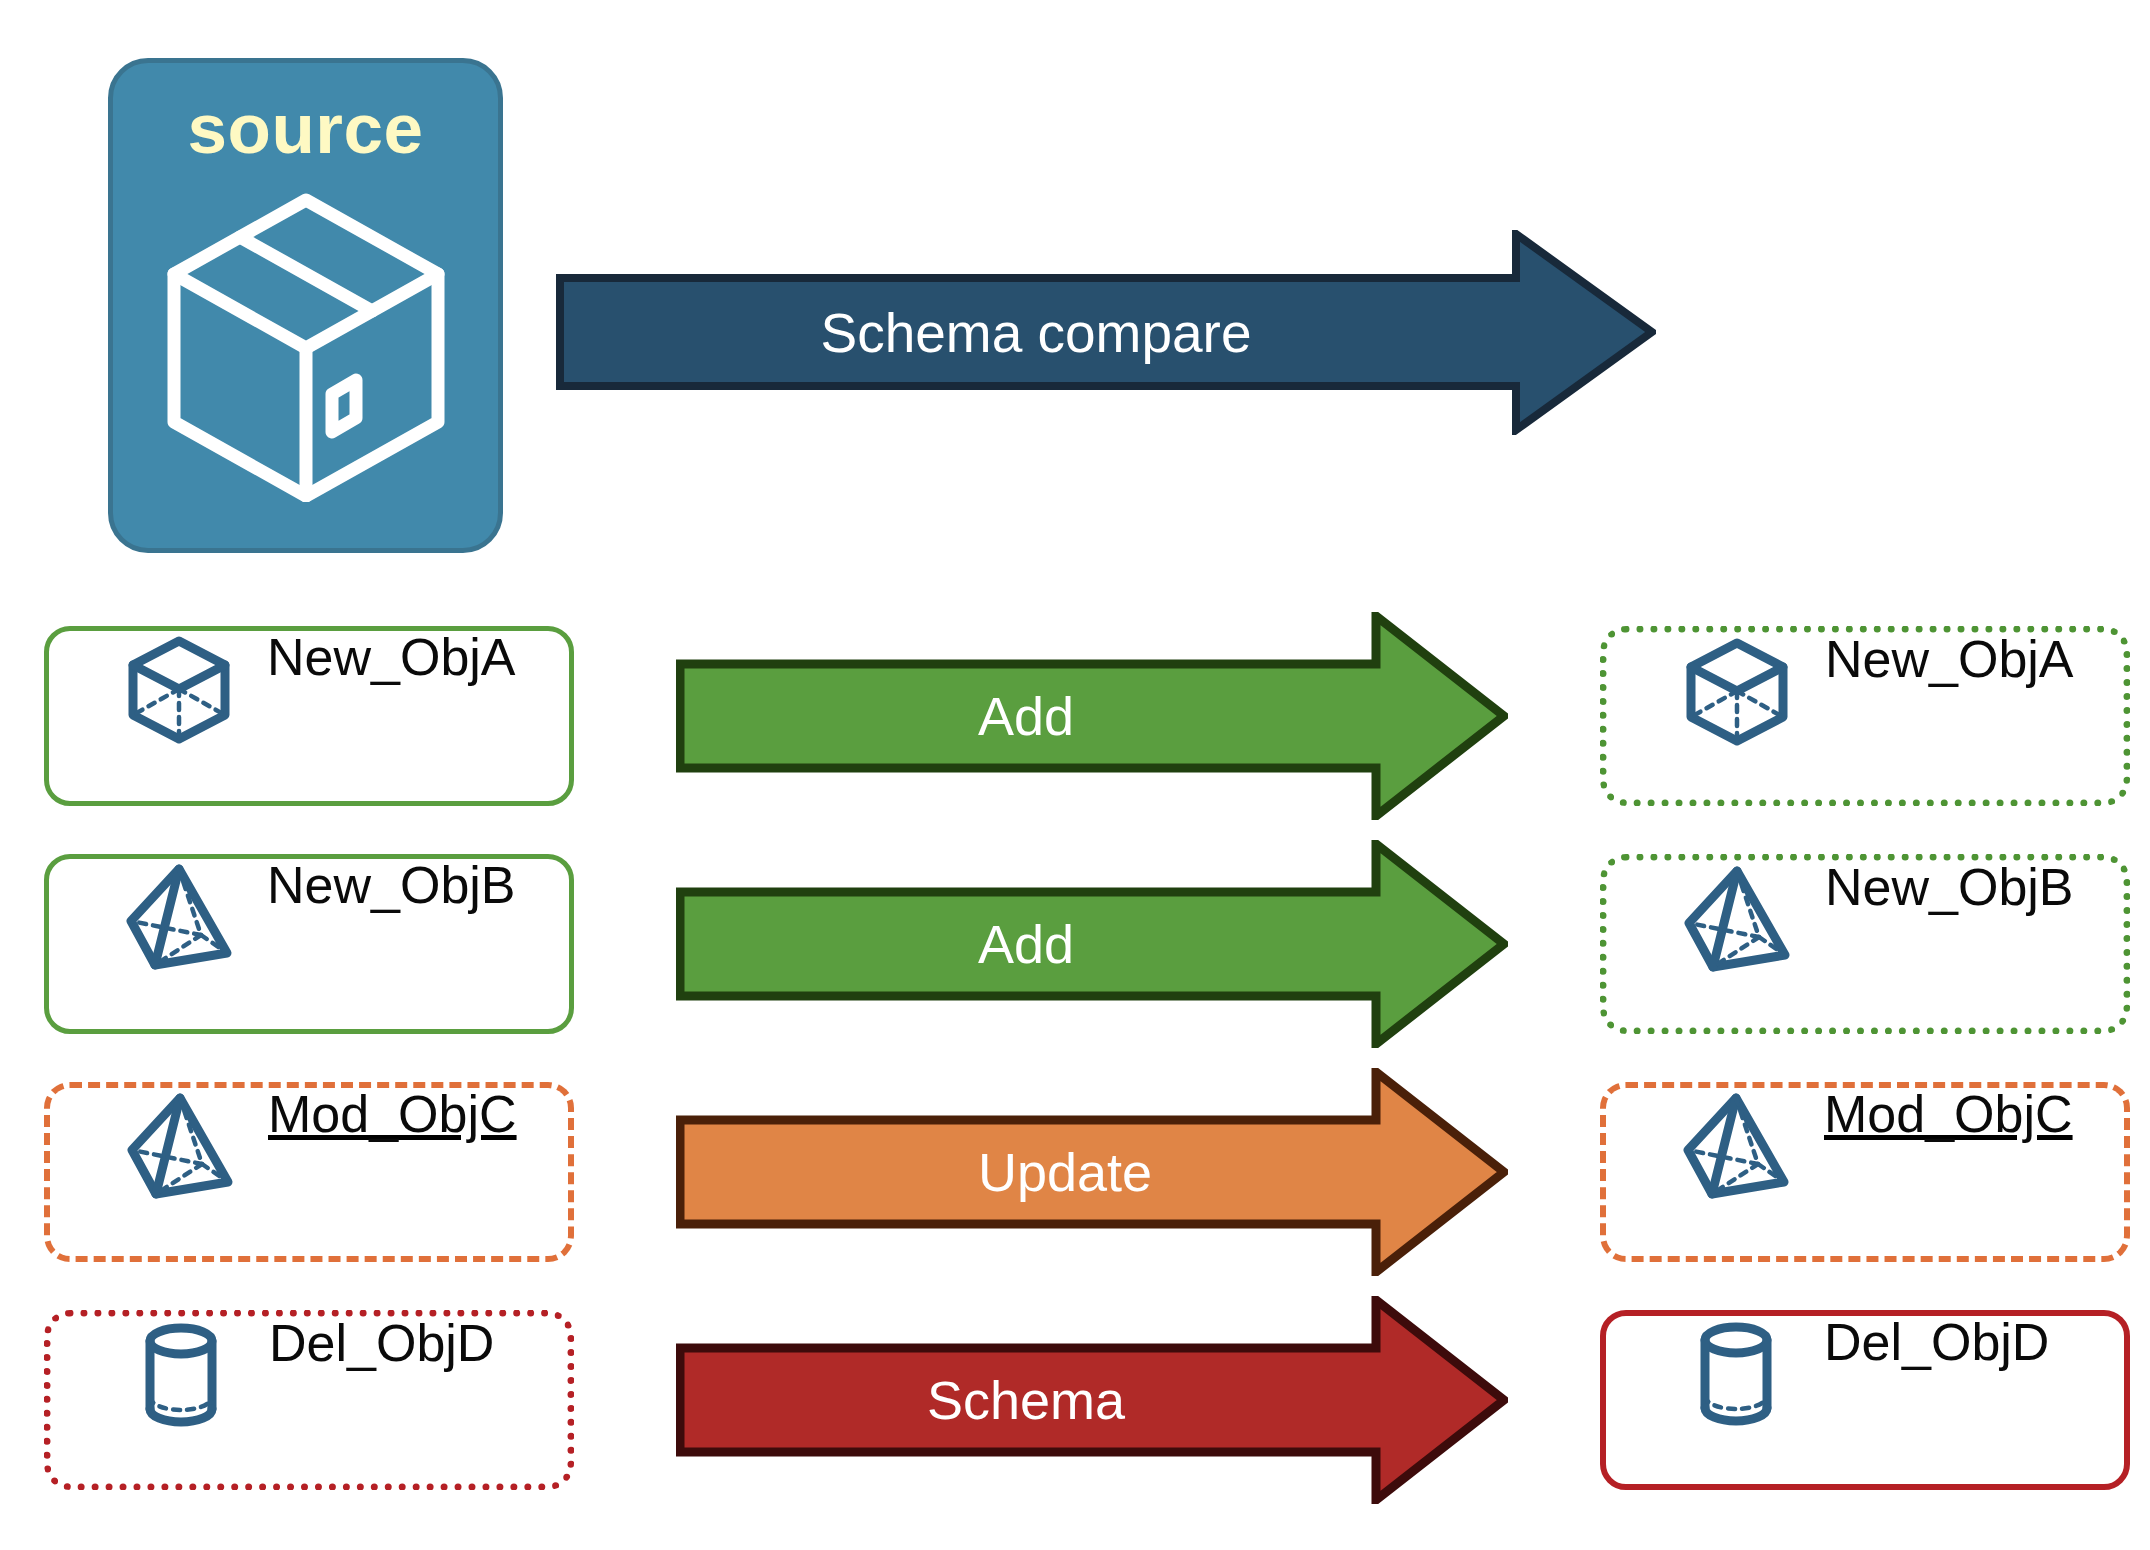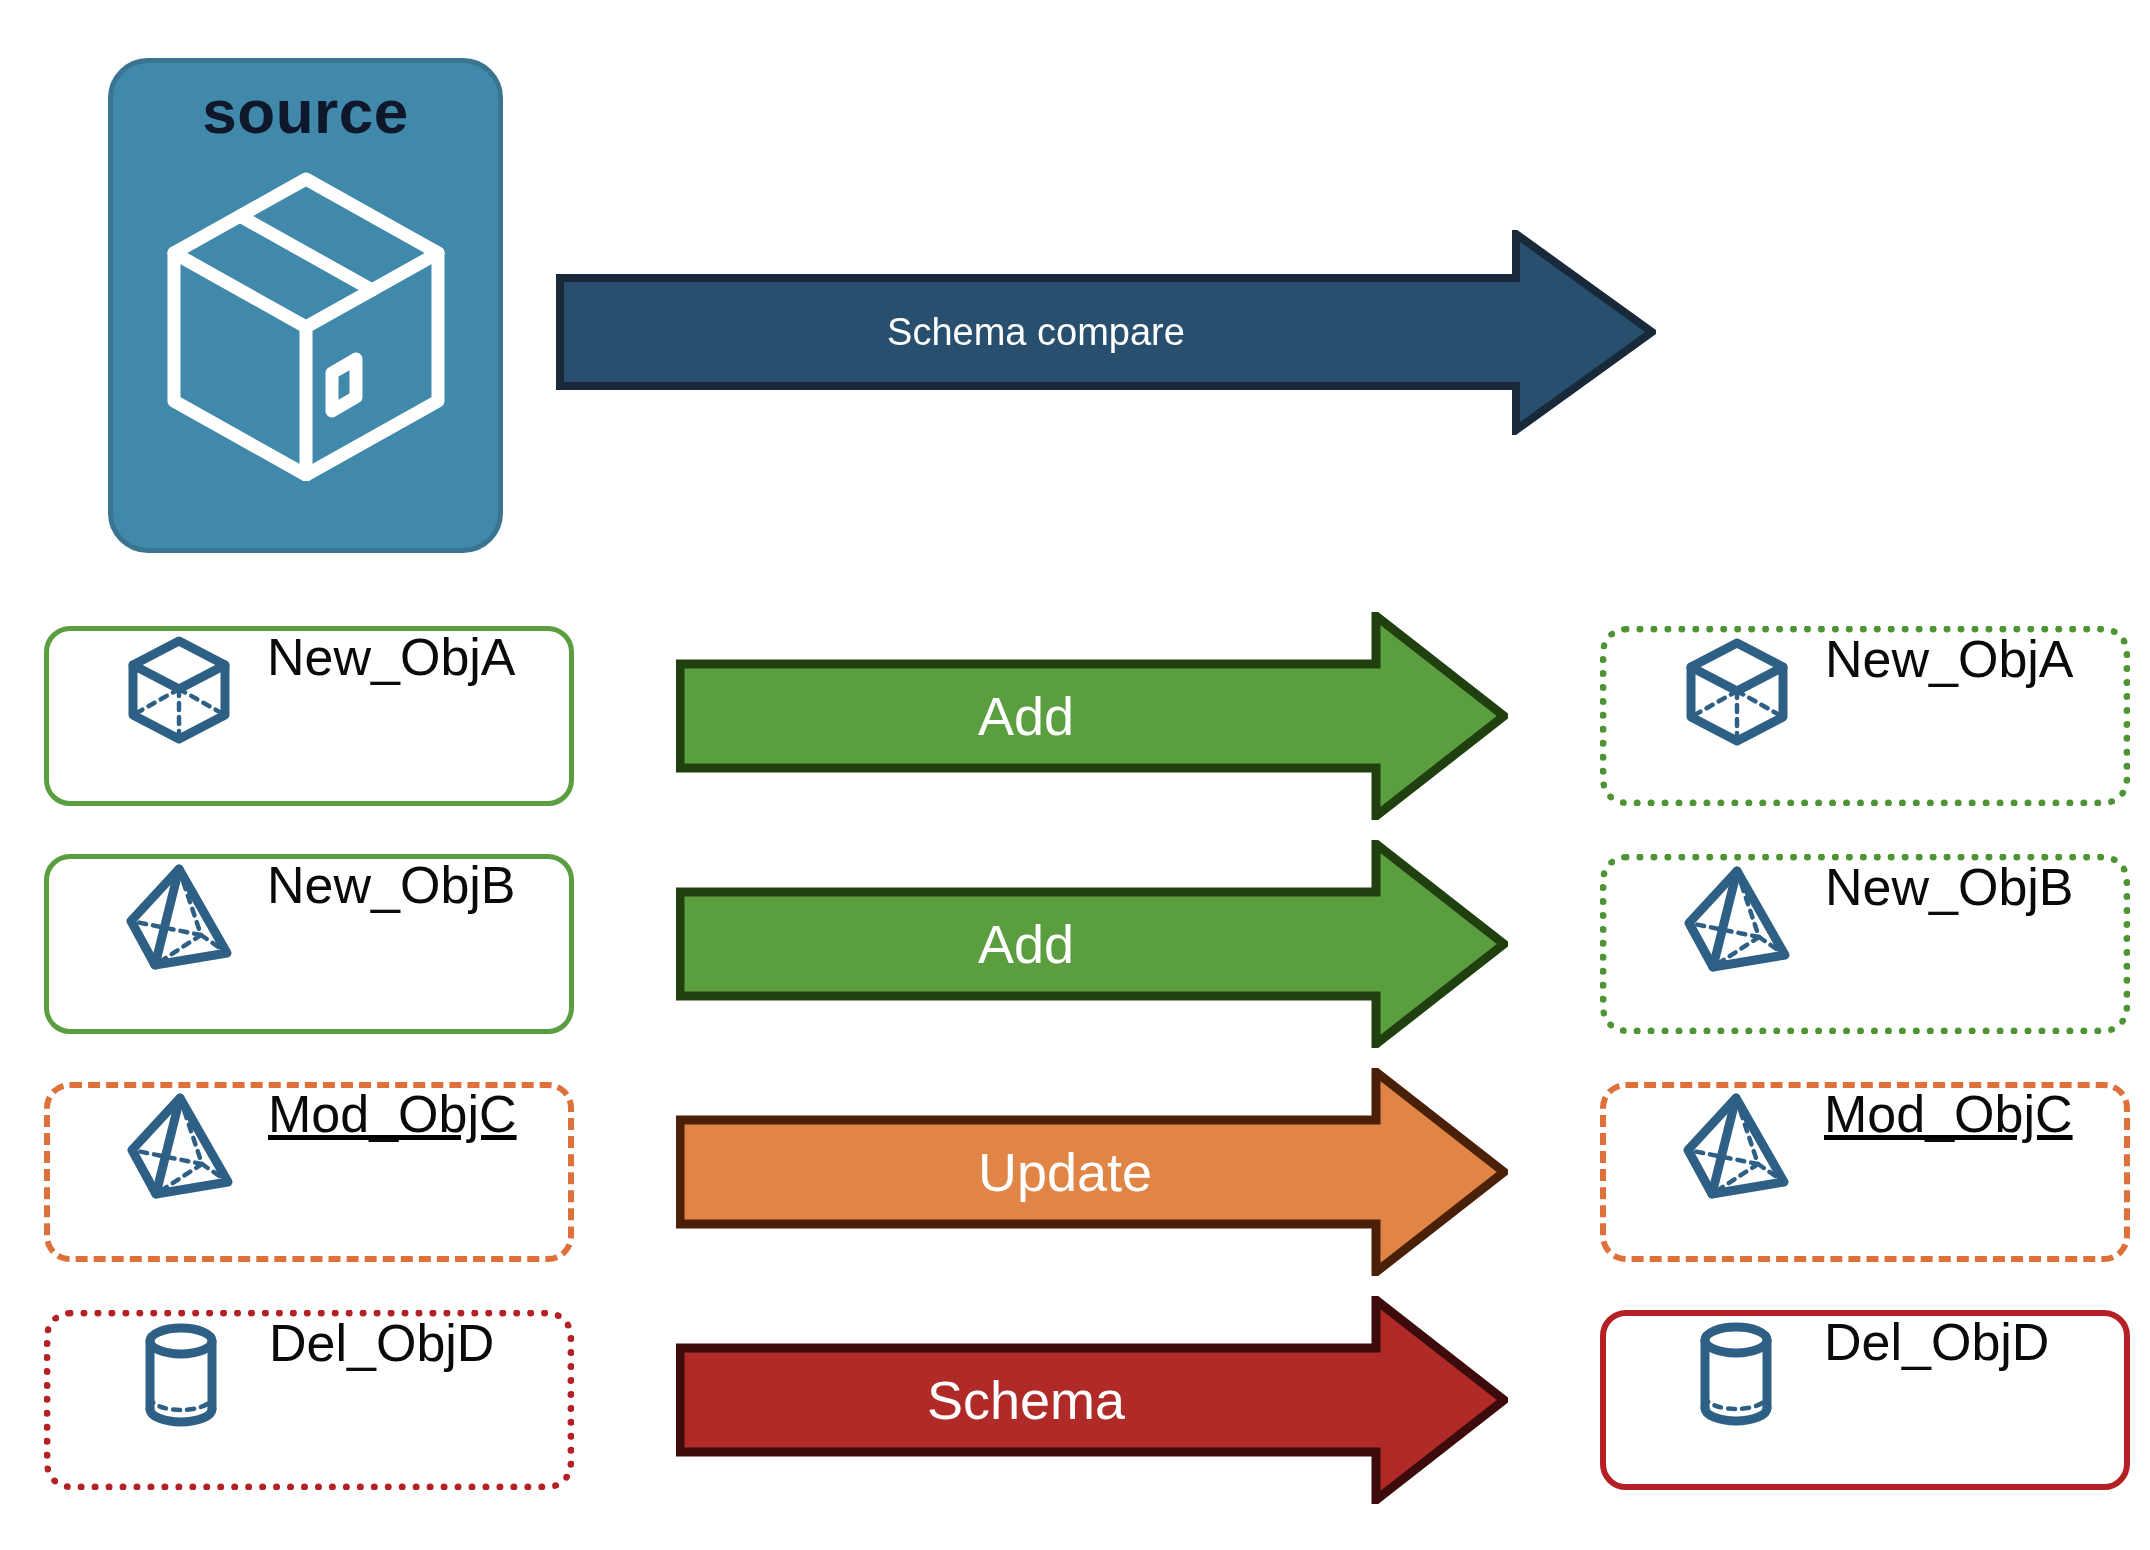--- a/index.html
+++ b/index.html
@@ -14,34 +14,34 @@
   
   .endpoint{
     position:absolute;
     background:#4189ab;
     border:5px solid #3a7490;
     border-radius:40px;
     box-sizing:border-box;
     display:flex;flex-direction:column;align-items:center;
   }
   .endpoint-title{
-    color:#0f172a;font-weight:bold;font-size:62px;
-    letter-spacing:0.5px;margin-top:18px;line-height:1;
+    color:#fef9c3;font-weight:bold;font-size:71px;
+    letter-spacing:0.5px;margin-top:30px;line-height:1;
   }
   .endpoint-icon{margin-top:18px;}
 
   #source-card{left:108px;top:58px;width:395px;height:495px;}
   #target-card{left:1675px;top:58px;width:395px;height:495px;}
 
   
   .big-arrow{position:absolute;left:556px;top:230px;width:1100px;height:205px;}
   .big-arrow-label{
     position:absolute;left:0;top:0;width:960px;height:205px;
     display:flex;align-items:center;justify-content:center;
-    color:#ffffff;font-size:38px;
+    color:#ffffff;font-size:55px;
   }
 
   
   .obj-card{
     position:absolute;
     box-sizing:border-box;
     background:#ffffff;
     border-radius:26px;
     display:flex;align-items:flex-start;
     padding-left:72px;

